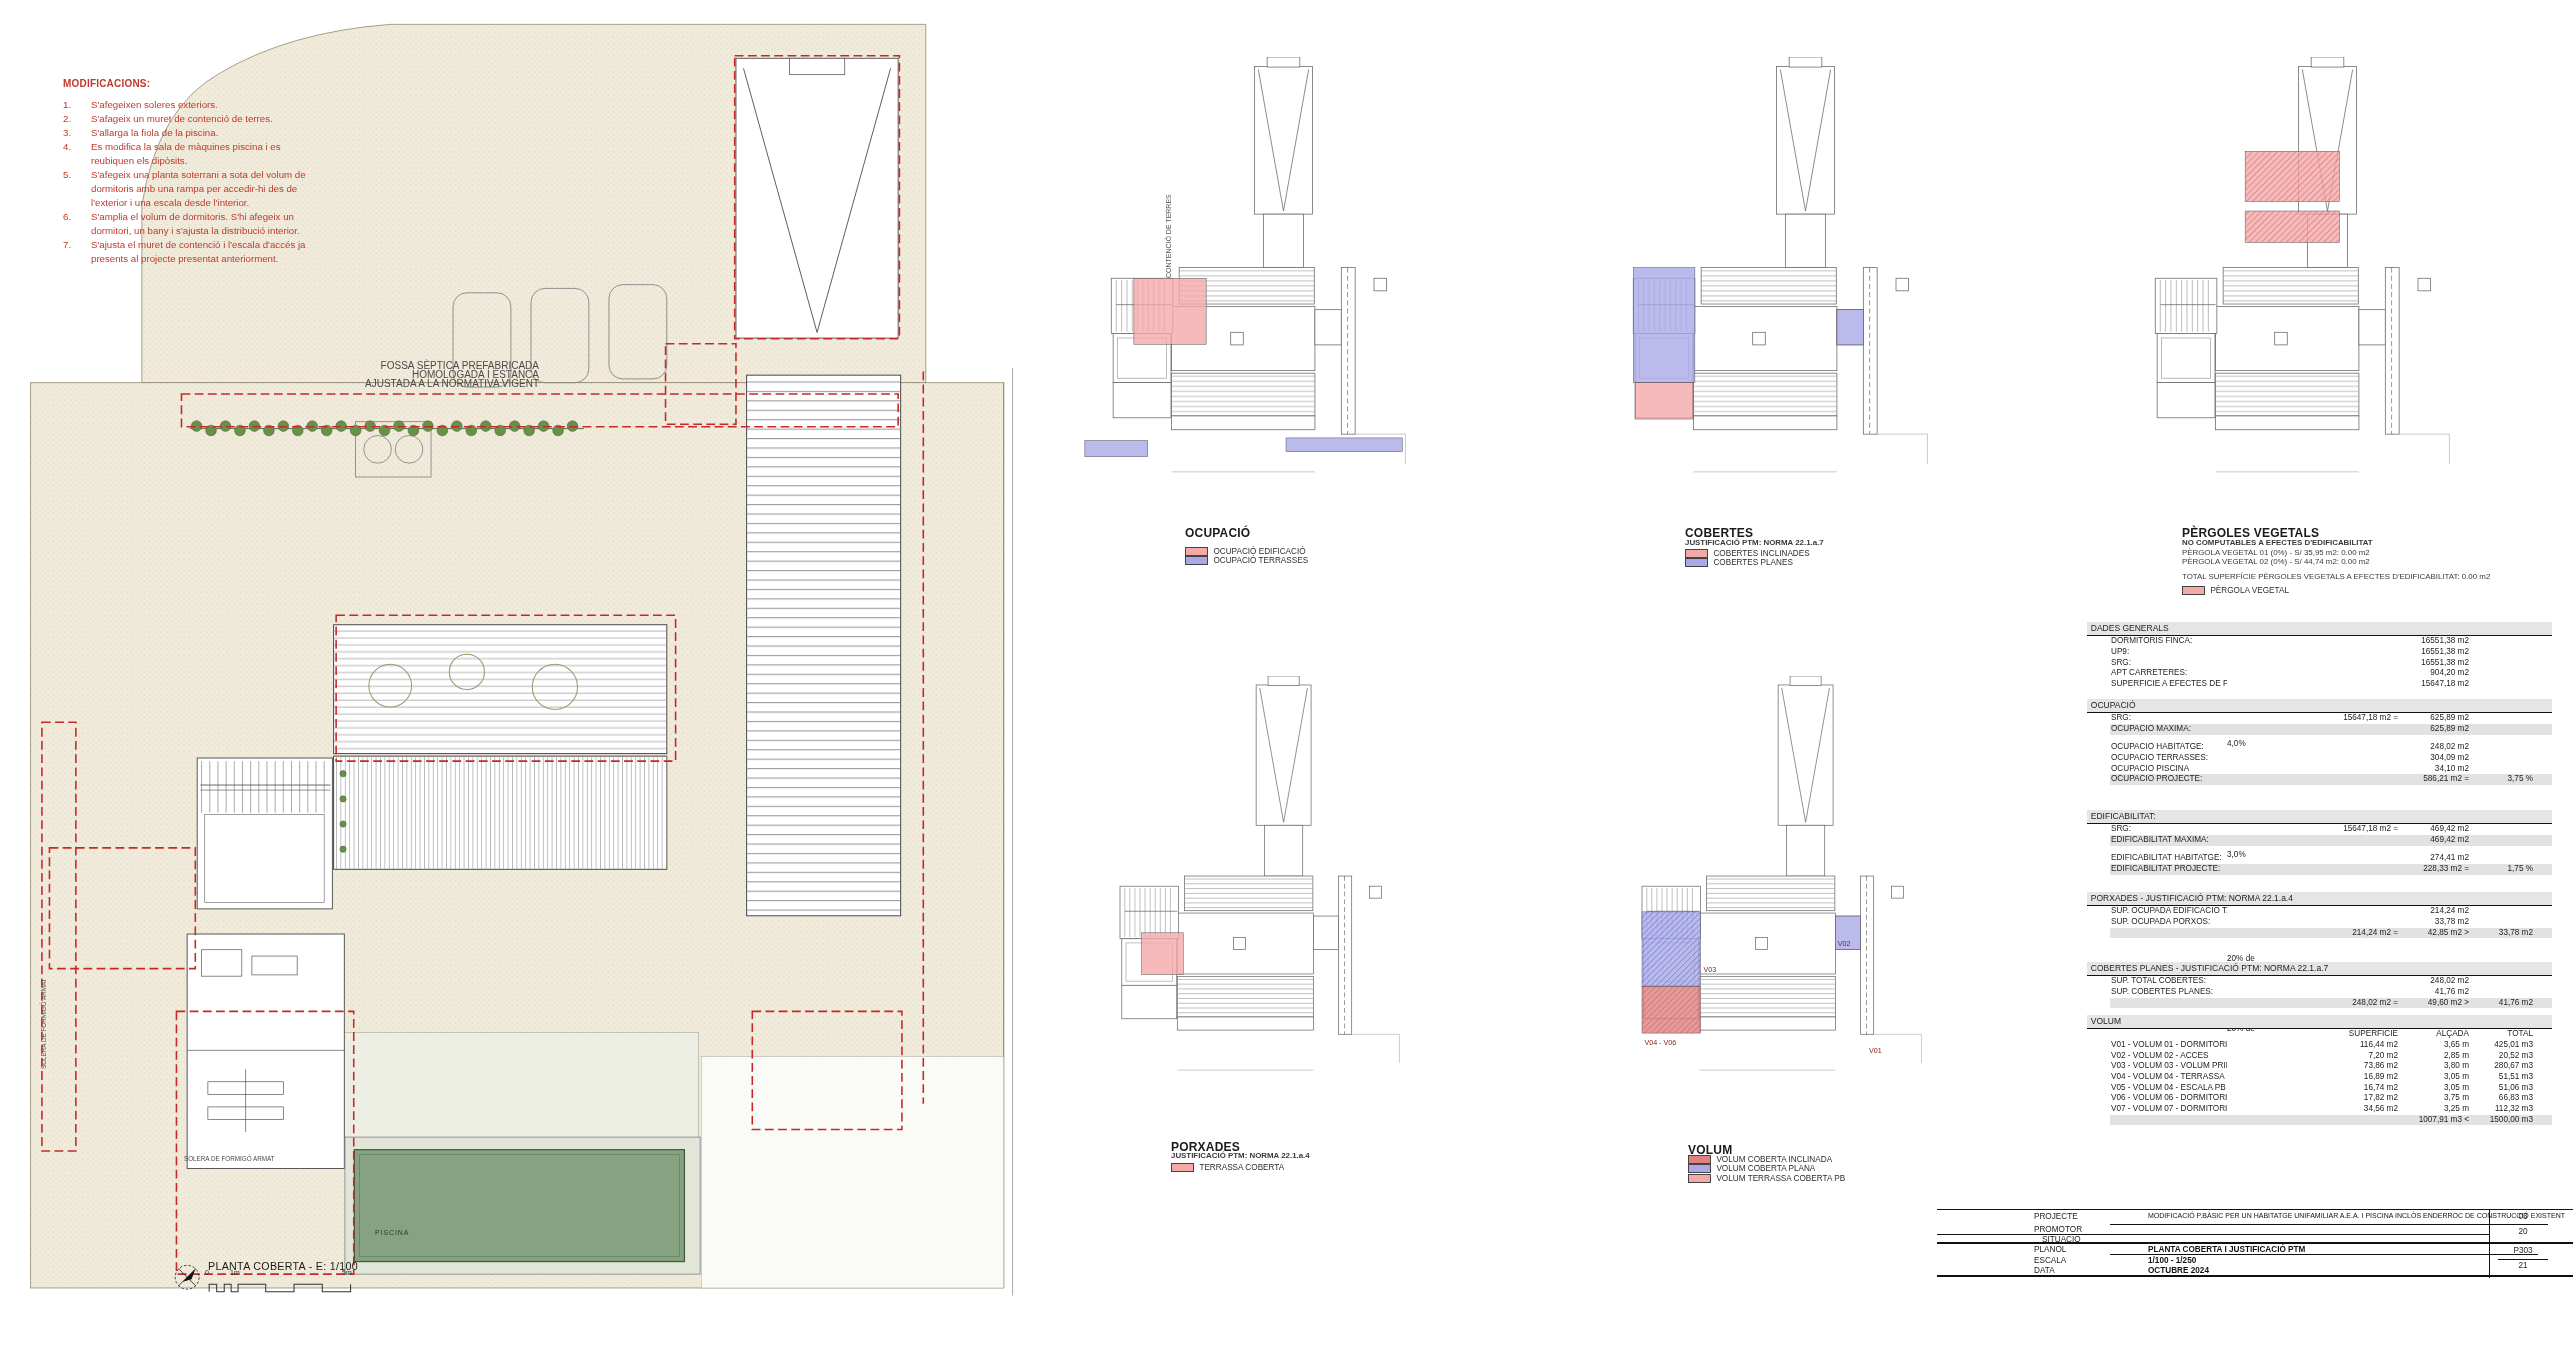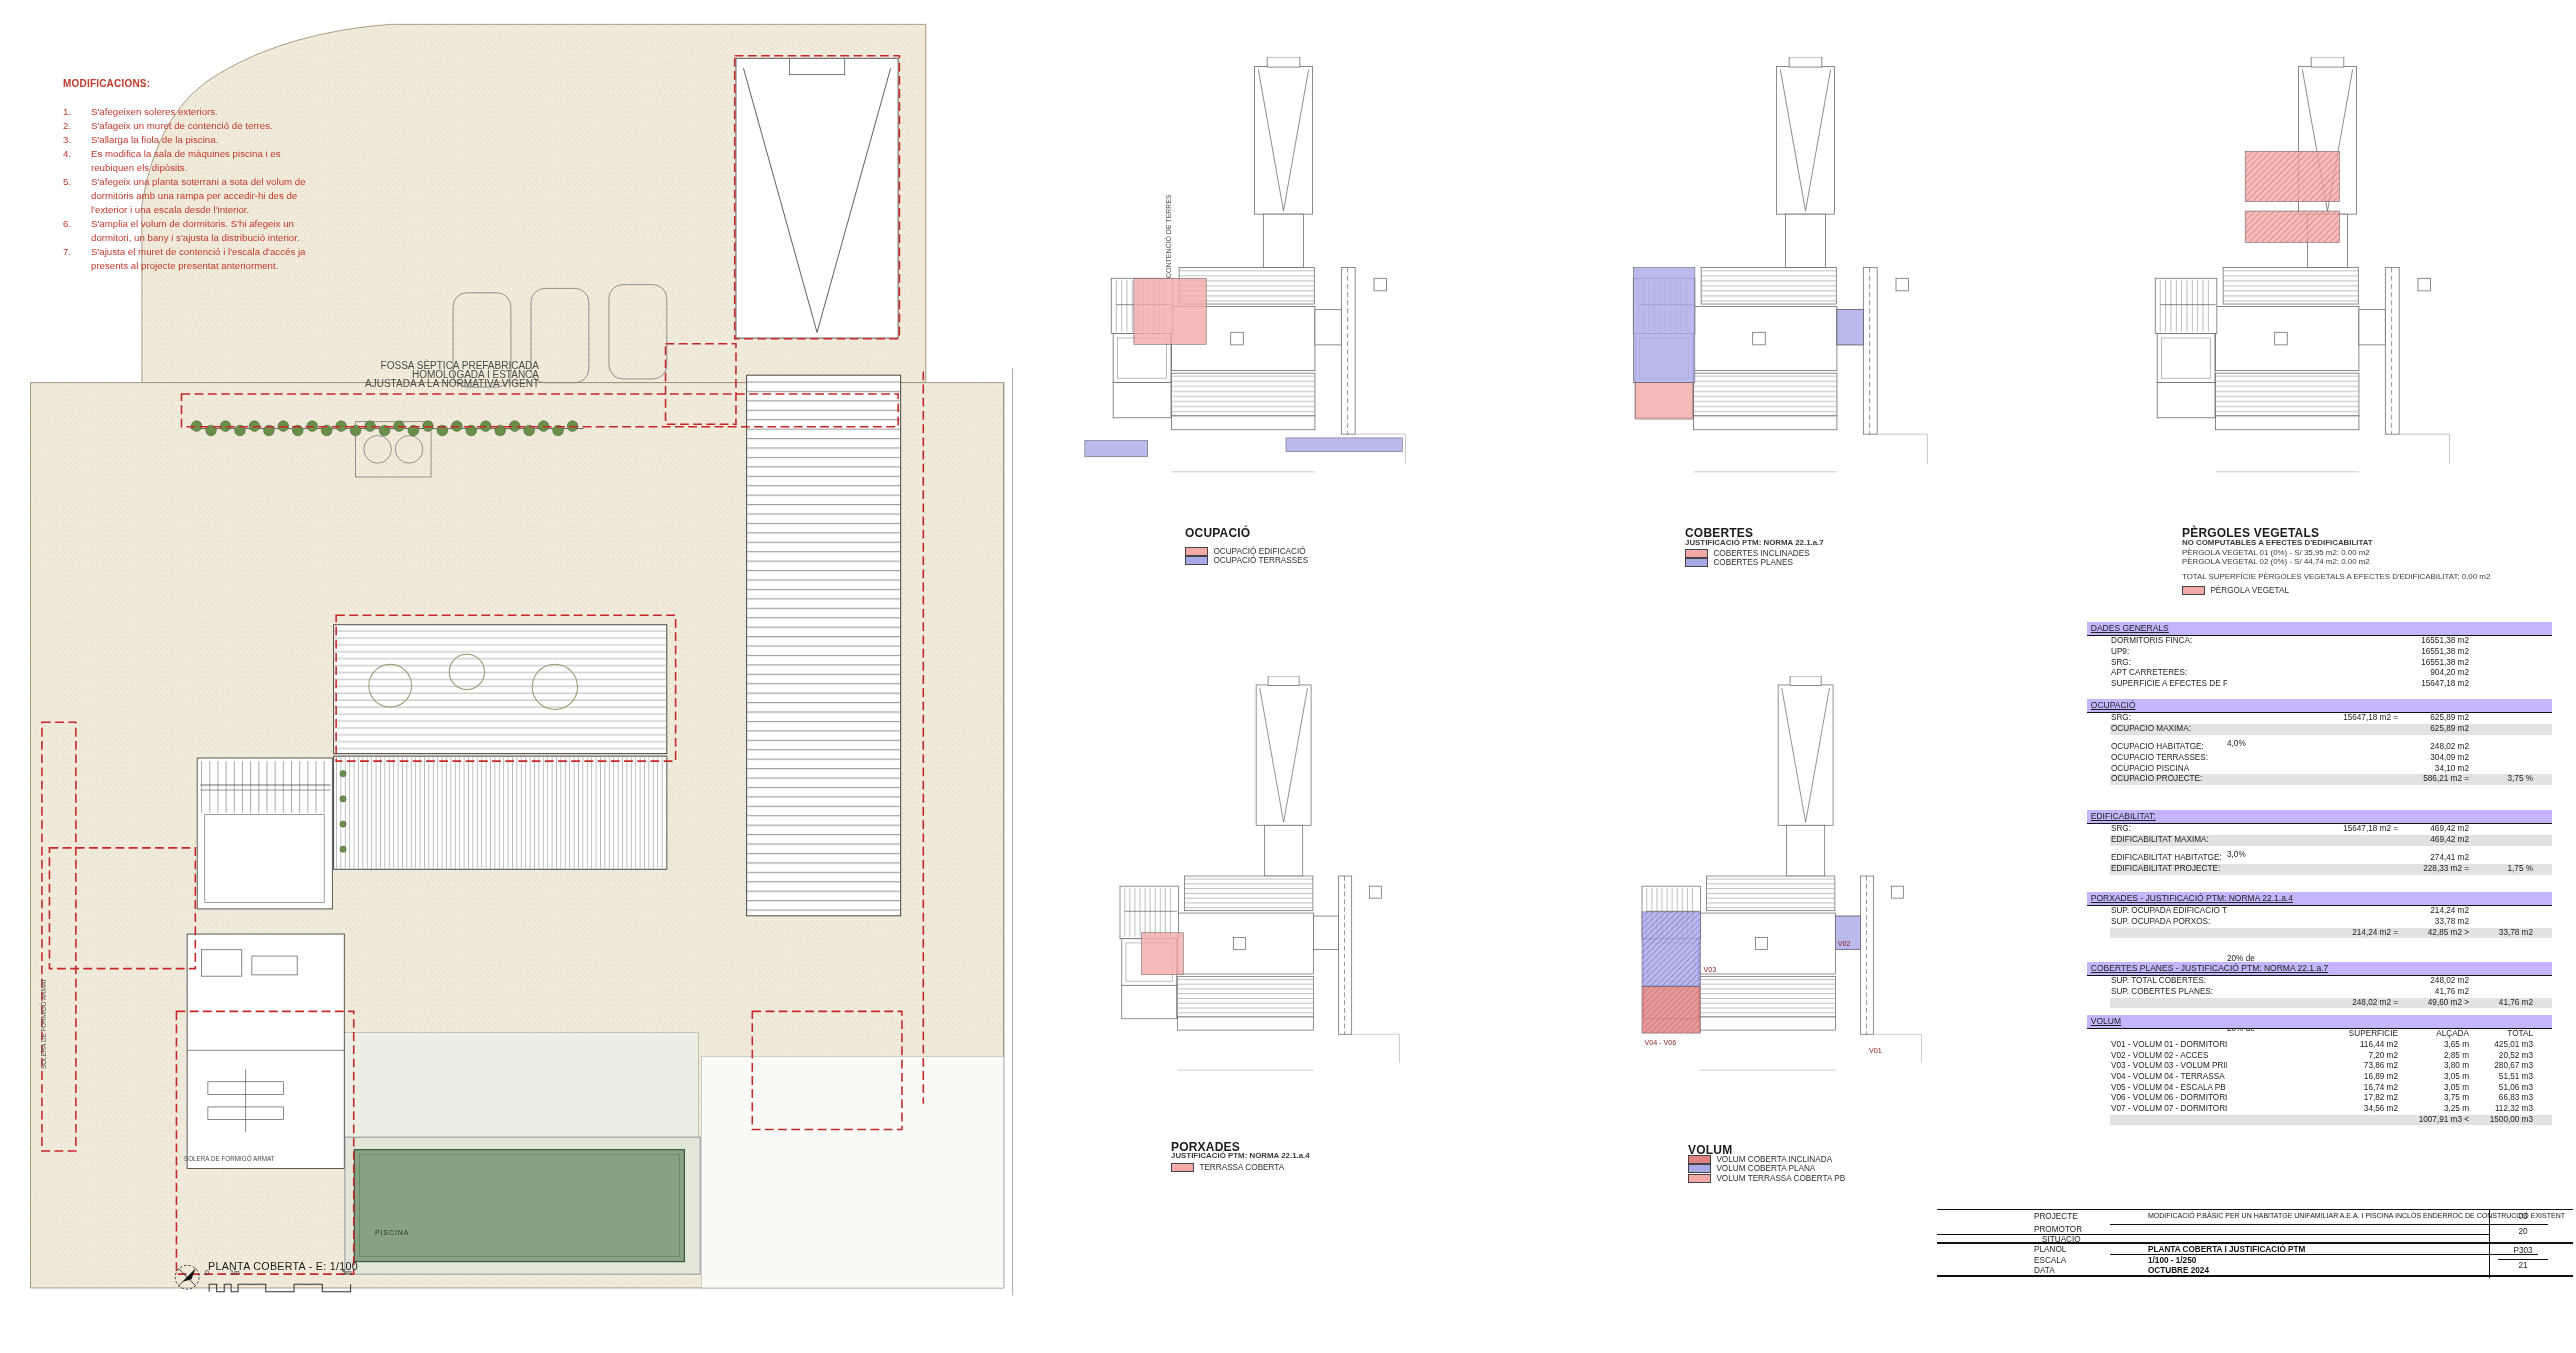--- a/index.html
+++ b/index.html
@@ -3,21 +3,21 @@
 <meta charset="utf-8">
 <style>
   html,body{margin:0;padding:0;background:#888;}
   #sheet{position:relative;width:2576px;height:1353px;background:#ffffff;overflow:hidden;
          font-family:"Liberation Sans", sans-serif;color:#222;}
   .abs{position:absolute;}
   svg{display:block;}
 
   
   #modifications{position:absolute;left:63px;top:78px;width:296px;color:#c0392b;}
-  .mod-title{font-size:10px;font-weight:bold;letter-spacing:0.2px;margin-bottom:16px;}
+  .mod-title{font-size:10px;font-weight:bold;letter-spacing:0.2px;margin-bottom:9px;}
   #mod-list{list-style:none;margin:0;padding:0;}
   #mod-list li{display:flex;font-size:9.7px;line-height:14px;}
   #mod-list .mn{width:28px;flex:none;}
   #mod-list .mt{width:234px;}
 
   
   .plan-label{position:absolute;color:#4a4a4a;}
   .lbl-fossa{left:318px;top:361px;width:221px;text-align:right;font-size:10px;line-height:9px;white-space:pre-line;}
   .lbl-piscina{left:375px;top:1229px;font-size:7px;letter-spacing:0.9px;color:#2e3b2e;}
   .lbl-rot{transform:rotate(-90deg);transform-origin:0 0;font-size:6.3px;white-space:nowrap;color:#555;}
@@ -30,22 +30,22 @@
   .dg-sub{position:absolute;font-size:7.9px;color:#3a3a3a;line-height:9px;white-space:nowrap;font-weight:bold;}
   .dg-legend{position:absolute;}
   .lg-row{display:flex;align-items:flex-end;height:9.7px;}
   .lg-sw{width:21.4px;height:7px;border:0.6px solid #444;margin-right:5px;flex:none;}
   .lg-tx{font-size:8.2px;color:#2d2d2d;white-space:nowrap;}
   .dg-note{font-size:7.9px;color:#3a3a3a;line-height:9px;white-space:nowrap;}
 
   
   #tables{position:absolute;left:2087px;top:0;width:465px;}
   .tbl{position:absolute;left:0;width:465px;}
-  .tt{background:#c4b5fd;border-bottom:1.6px solid #111;font-size:8.5px;color:#222;
-      padding:1.3px 3.8px 1.3px 3.8px;height:10.7px;line-height:10.7px;text-decoration:underline;}
+  .tt{background:#e5e5e5;border-bottom:1.6px solid #111;font-size:8.5px;color:#222;
+      padding:1.3px 3.8px 1.3px 3.8px;height:10.7px;line-height:10.7px;}
   .tr{display:flex;height:10.7px;line-height:10.7px;font-size:8.2px;color:#222;padding-right:19px;}
   .tr.shaded{background:linear-gradient(to right, transparent 22.6px, #e2e2e2 22.6px);}
   .tr .cl{flex:1;padding-left:24px;white-space:nowrap;overflow:hidden;}
   .tr .c1{width:69px;text-align:left;white-space:nowrap;margin-top:26px;}
   .tr .c2{width:102px;text-align:right;white-space:nowrap;}
   .tr .c3{width:71px;text-align:right;white-space:nowrap;}
   .tr .c4{width:64px;text-align:right;white-space:nowrap;}
   .tr.sp{height:7.5px;}
 
   

